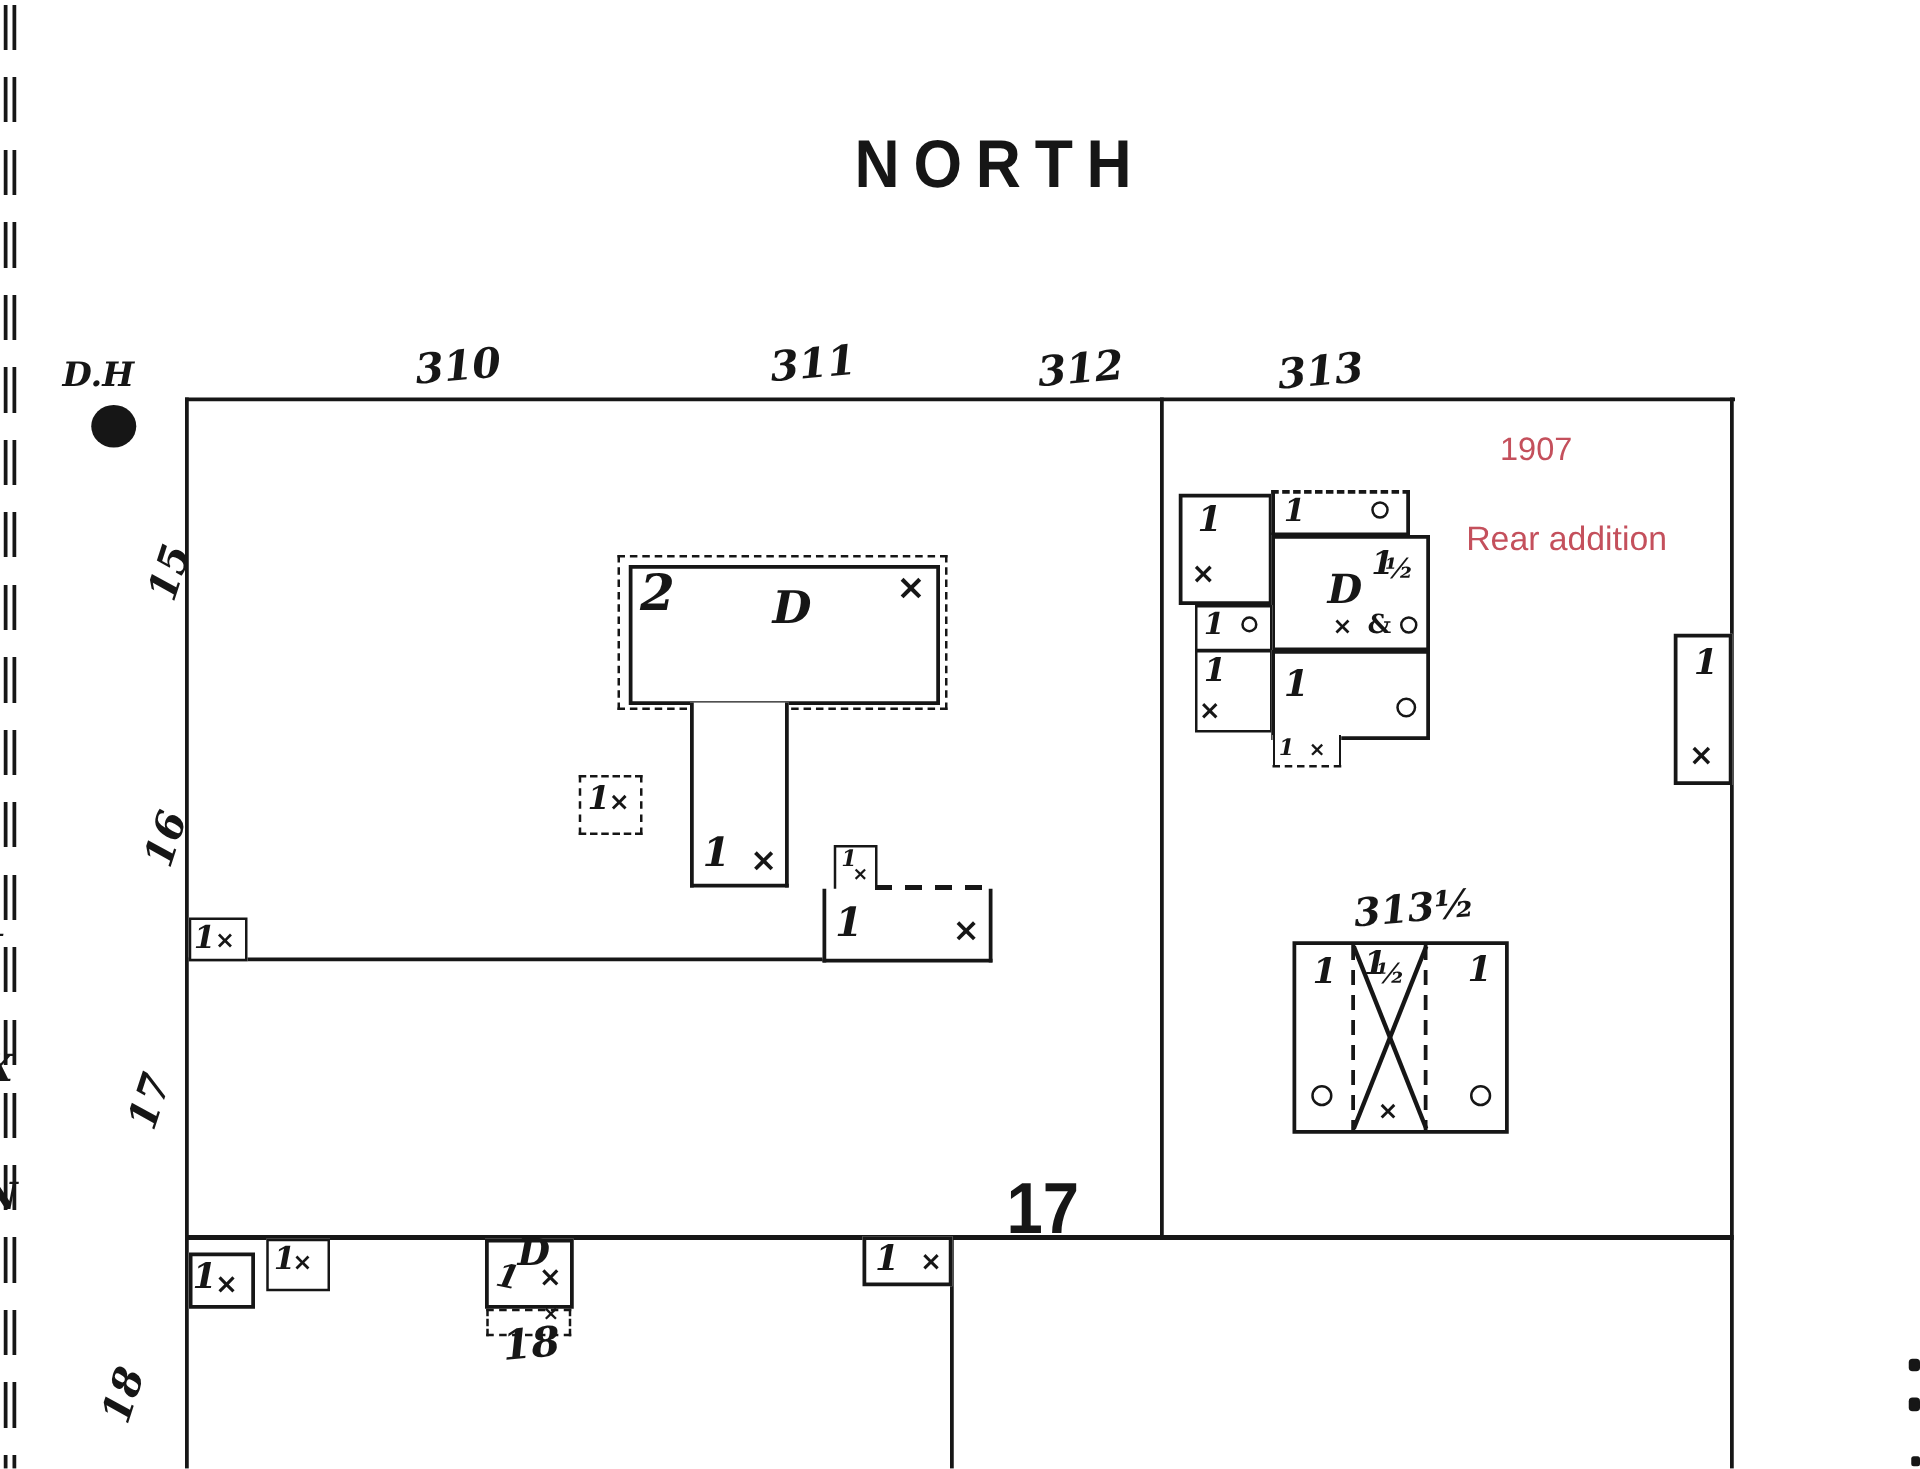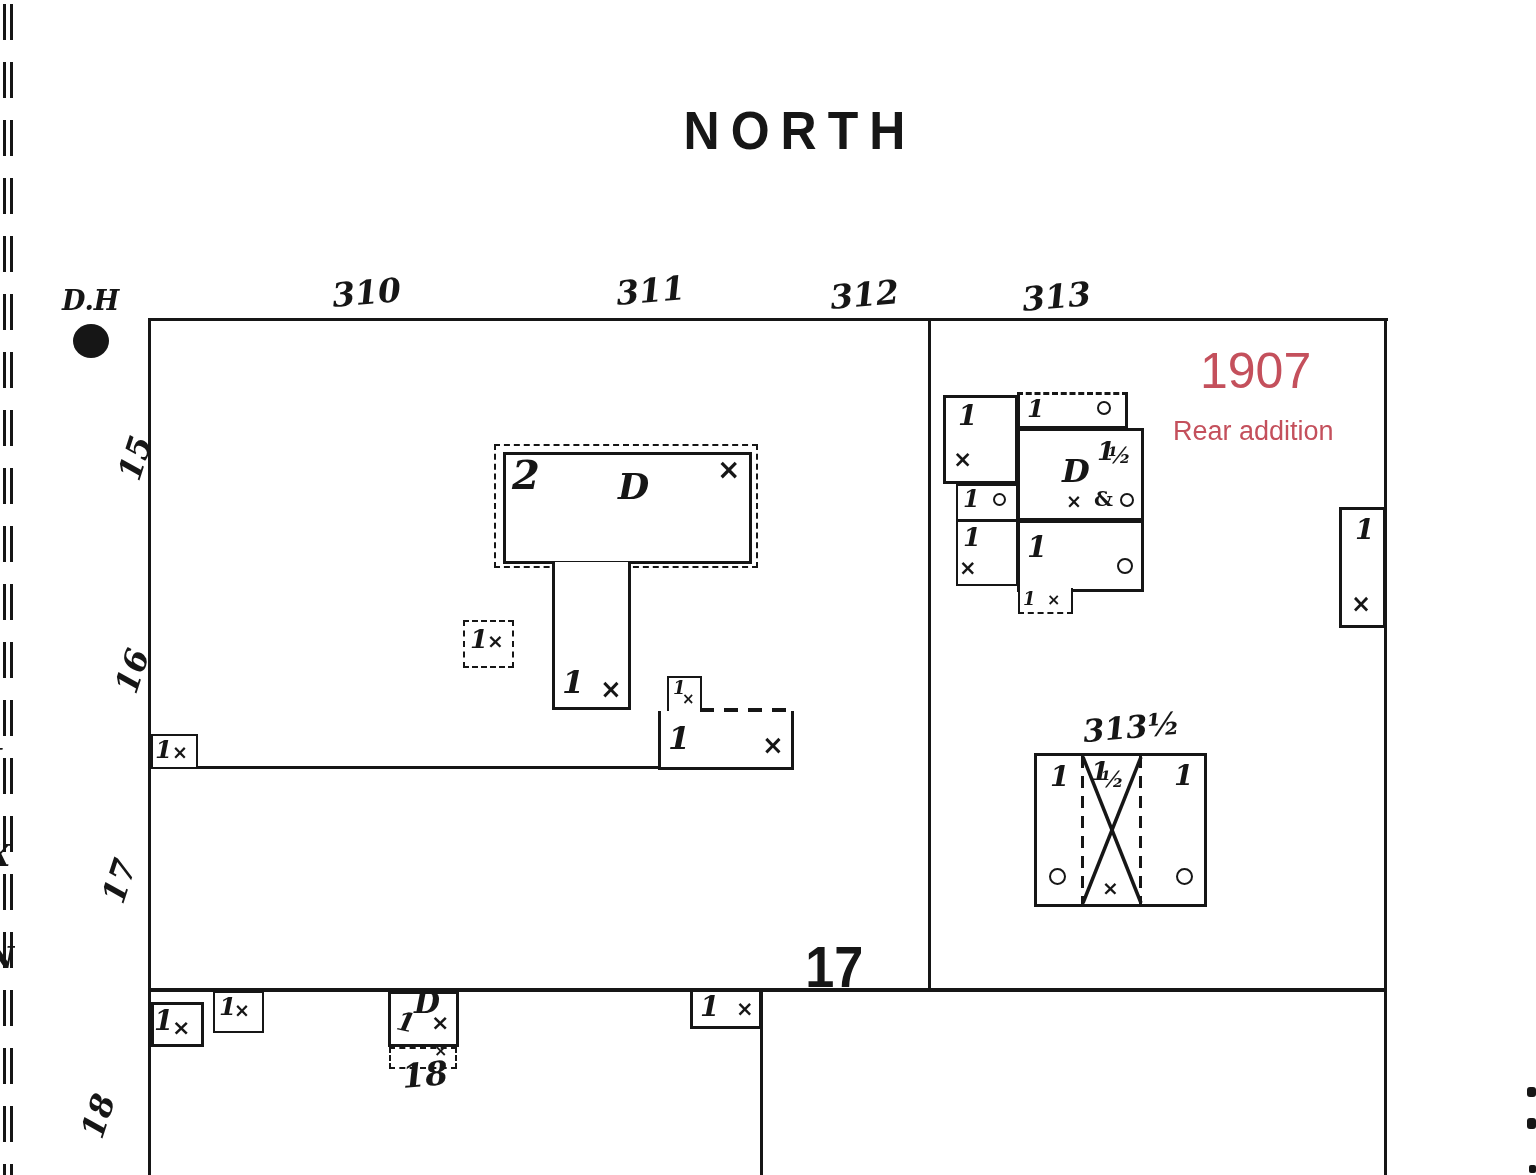--- a/index.html
+++ b/index.html
@@ -29,39 +29,39 @@
 
   <div class="dashcol" style="left:3px;top:4px;height:1171px;"></div>
   <div class="dashcol" style="left:10px;top:4px;height:1171px;"></div>
 
   <div class="abs" style="left:0;top:740px;width:15px;height:260px;overflow:hidden;">
     <span class="frag" style="top:2px;">J</span>
     <span class="frag" style="top:98px;">X</span>
     <span class="frag" style="top:200px;">N</span>
   </div>
 
-  <div class="num" style="left:62px;top:287px;font-size:27px;">D.H</div>
+  <div class="num" style="left:50px;top:287px;font-size:27px;">D.H</div>
   <div class="abs" style="left:73px;top:324px;width:36px;height:34px;background:#161616;border-radius:50%;"></div>
 
   <div class="title" style="left:620px;top:106px;width:360px;text-align:center;font-size:50px;letter-spacing:11px;transform:scaleY(1.08);">NORTH</div>
 
   <div class="hline" style="left:148px;top:318px;width:1240px;"></div>
   <div class="vline" style="left:148px;top:318px;height:857px;"></div>
   <div class="vline" style="left:1384px;top:318px;height:857px;"></div>
   <div class="vline" style="left:928px;top:318px;height:674px;"></div>
   <div class="hline" style="left:148px;top:988px;width:1239px;height:4px;"></div>
   <div class="vline" style="left:760px;top:992px;height:183px;"></div>
   <div class="hline" style="left:150px;top:766px;width:510px;"></div>
 
   <div class="num snum" style="left:332px;top:276px;">310</div>
   <div class="num snum" style="left:616px;top:274px;">311</div>
   <div class="num snum" style="left:830px;top:278px;">312</div>
   <div class="num snum" style="left:1022px;top:280px;">313</div>
 
-  <div class="red" style="left:1200px;top:346px;font-size:50px;">1907</div>
+  <div class="red" style="left:1200px;top:346px;font-size:26px;">1907</div>
   <div class="red" style="left:1173px;top:418px;font-size:27px;">Rear addition</div>
 
   <div class="drect" style="left:494px;top:444px;width:264px;height:124px;"></div>
   <div class="rect" style="left:503px;top:452px;width:249px;height:112px;"></div>
   <div class="num" style="left:512px;top:455px;font-size:40px;">2</div>
   <div class="num" style="left:618px;top:468px;font-size:36px;">D</div>
   <div class="cross" style="left:717px;top:456px;font-size:28px;">×</div>
   <div class="abs" style="left:552px;top:562px;width:79px;height:148px;background:#fff;border-left:3px solid #161616;border-right:3px solid #161616;border-bottom:3px solid #161616;box-sizing:border-box;"></div>
   <div class="num" style="left:562px;top:666px;font-size:32px;">1</div>
   <div class="cross" style="left:600px;top:676px;font-size:26px;">×</div>

